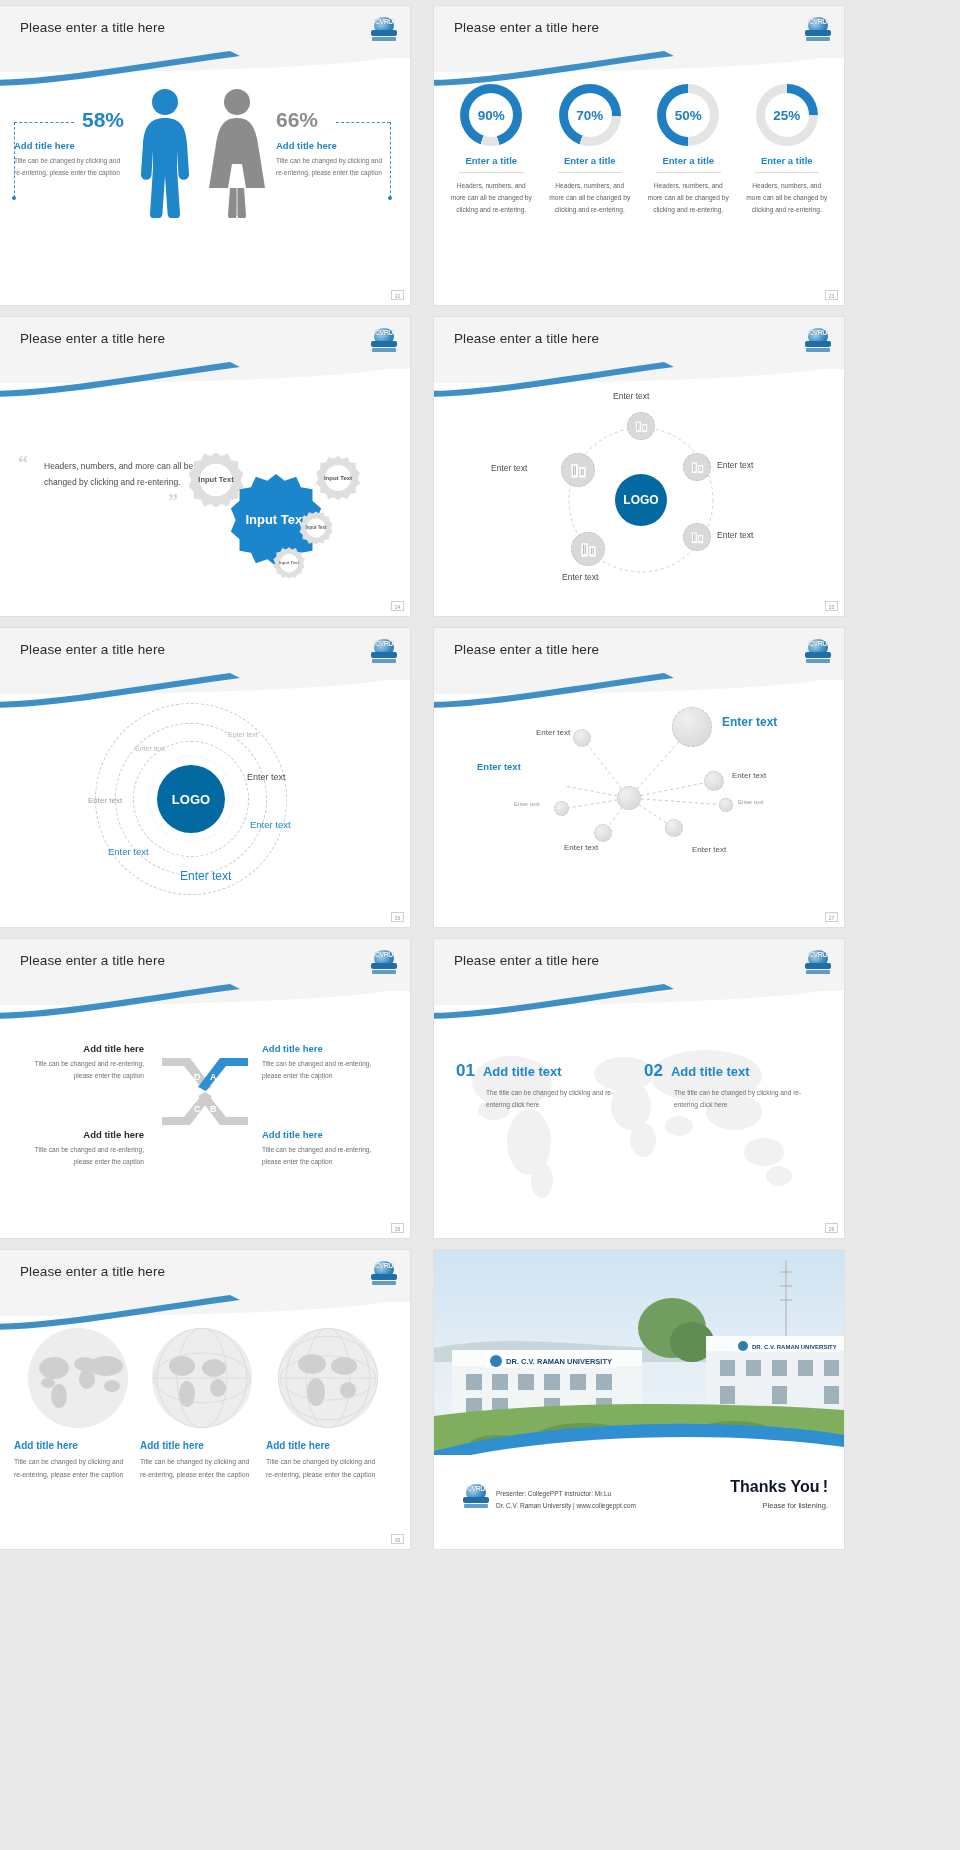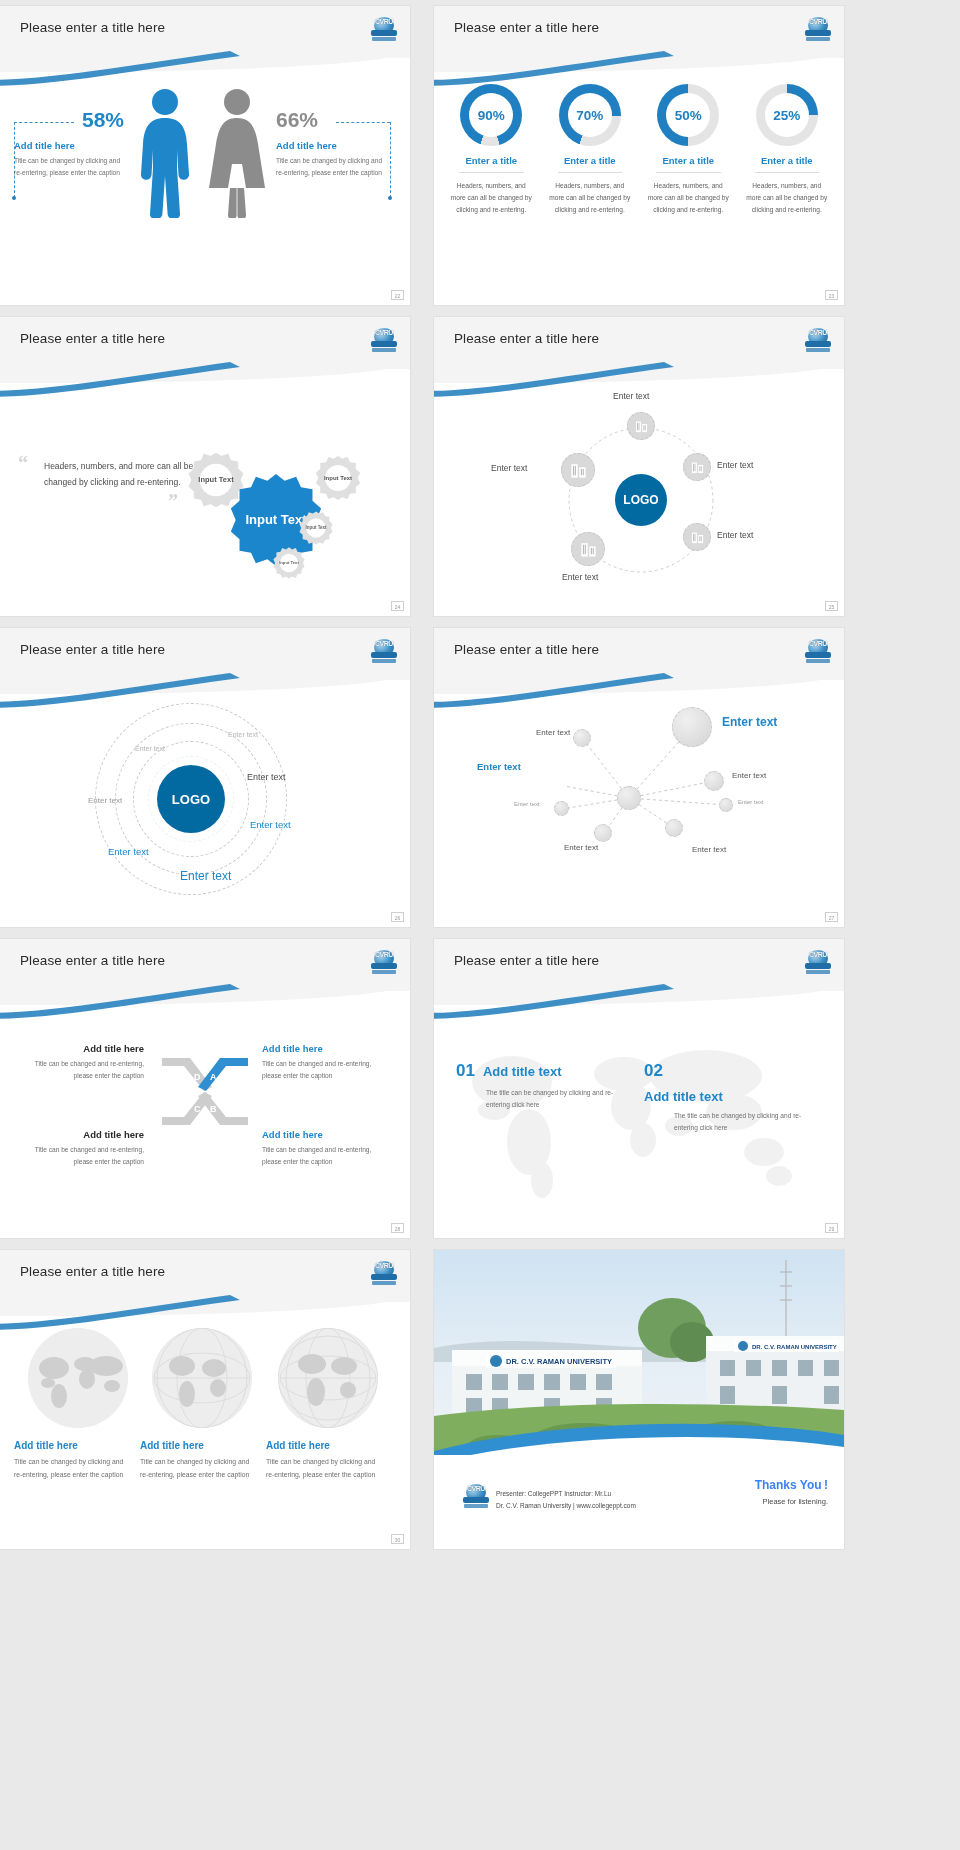--- a/index.html
+++ b/index.html
@@ -104,21 +104,21 @@
   .gcap{ position:absolute; width:118px; }
   .gtitle{ color:#1f86c9; font-size:10px; font-weight:bold; }
   .gbody{ color:#6f6f6f; font-size:6.8px; line-height:1.85; margin-top:5px; }
 
   
   .photo{ position:absolute; left:0; top:0; width:410px; height:205px; overflow:hidden; }
   .sky{ position:absolute;inset:0; background:linear-gradient(#cfe3f2 0%, #e5eef6 55%, #eef3f7 100%); }
   .presenter{ position:absolute; left:62px; top:238px; font-size:6.5px; color:#4a4a4a;
      line-height:1.85; }
   .thanks{ position:absolute; right:16px; top:228px; text-align:right; }
-  .thanks .t1{ color:#3b82f6; font-size:12px; font-weight:bold; }
+  .thanks .t1{ color:#0f172a; font-size:16px; font-weight:bold; }
   .thanks .t2{ color:#4a4a4a; font-size:7.5px; margin-top:5px; }
 </style>
 </head>
 <body>
 
 <div class="grid">
 
 <div class="slide">
       <div class="slide-inner">
   <div class="hdr"></div>
@@ -566,21 +566,21 @@
   </svg>
 
   <div style="position:absolute;left:22px;top:122px;width:175px;">
     <div style="display:flex;align-items:baseline;gap:8px;">
       <span class="num">01</span>
       <span class="numtitle">Add title text</span>
     </div>
     <div class="numbody" style="margin-left:30px;width:140px;">The title can be changed by clicking and re-entering click here</div>
   </div>
   <div style="position:absolute;left:210px;top:122px;width:180px;">
-    <div style="display:flex;align-items:baseline;gap:8px;flex-direction:column;">
+    <div style="display:flex;align-items:baseline;gap:8px;">
       <span class="num">02</span>
       <span class="numtitle">Add title text</span>
     </div>
     <div class="numbody" style="margin-left:30px;width:145px;">The title can be changed by clicking and re-entering click here</div>
   </div>
   <div class="pagenum">29</div>
 </div>
     </div>
 
 <div class="slide">

